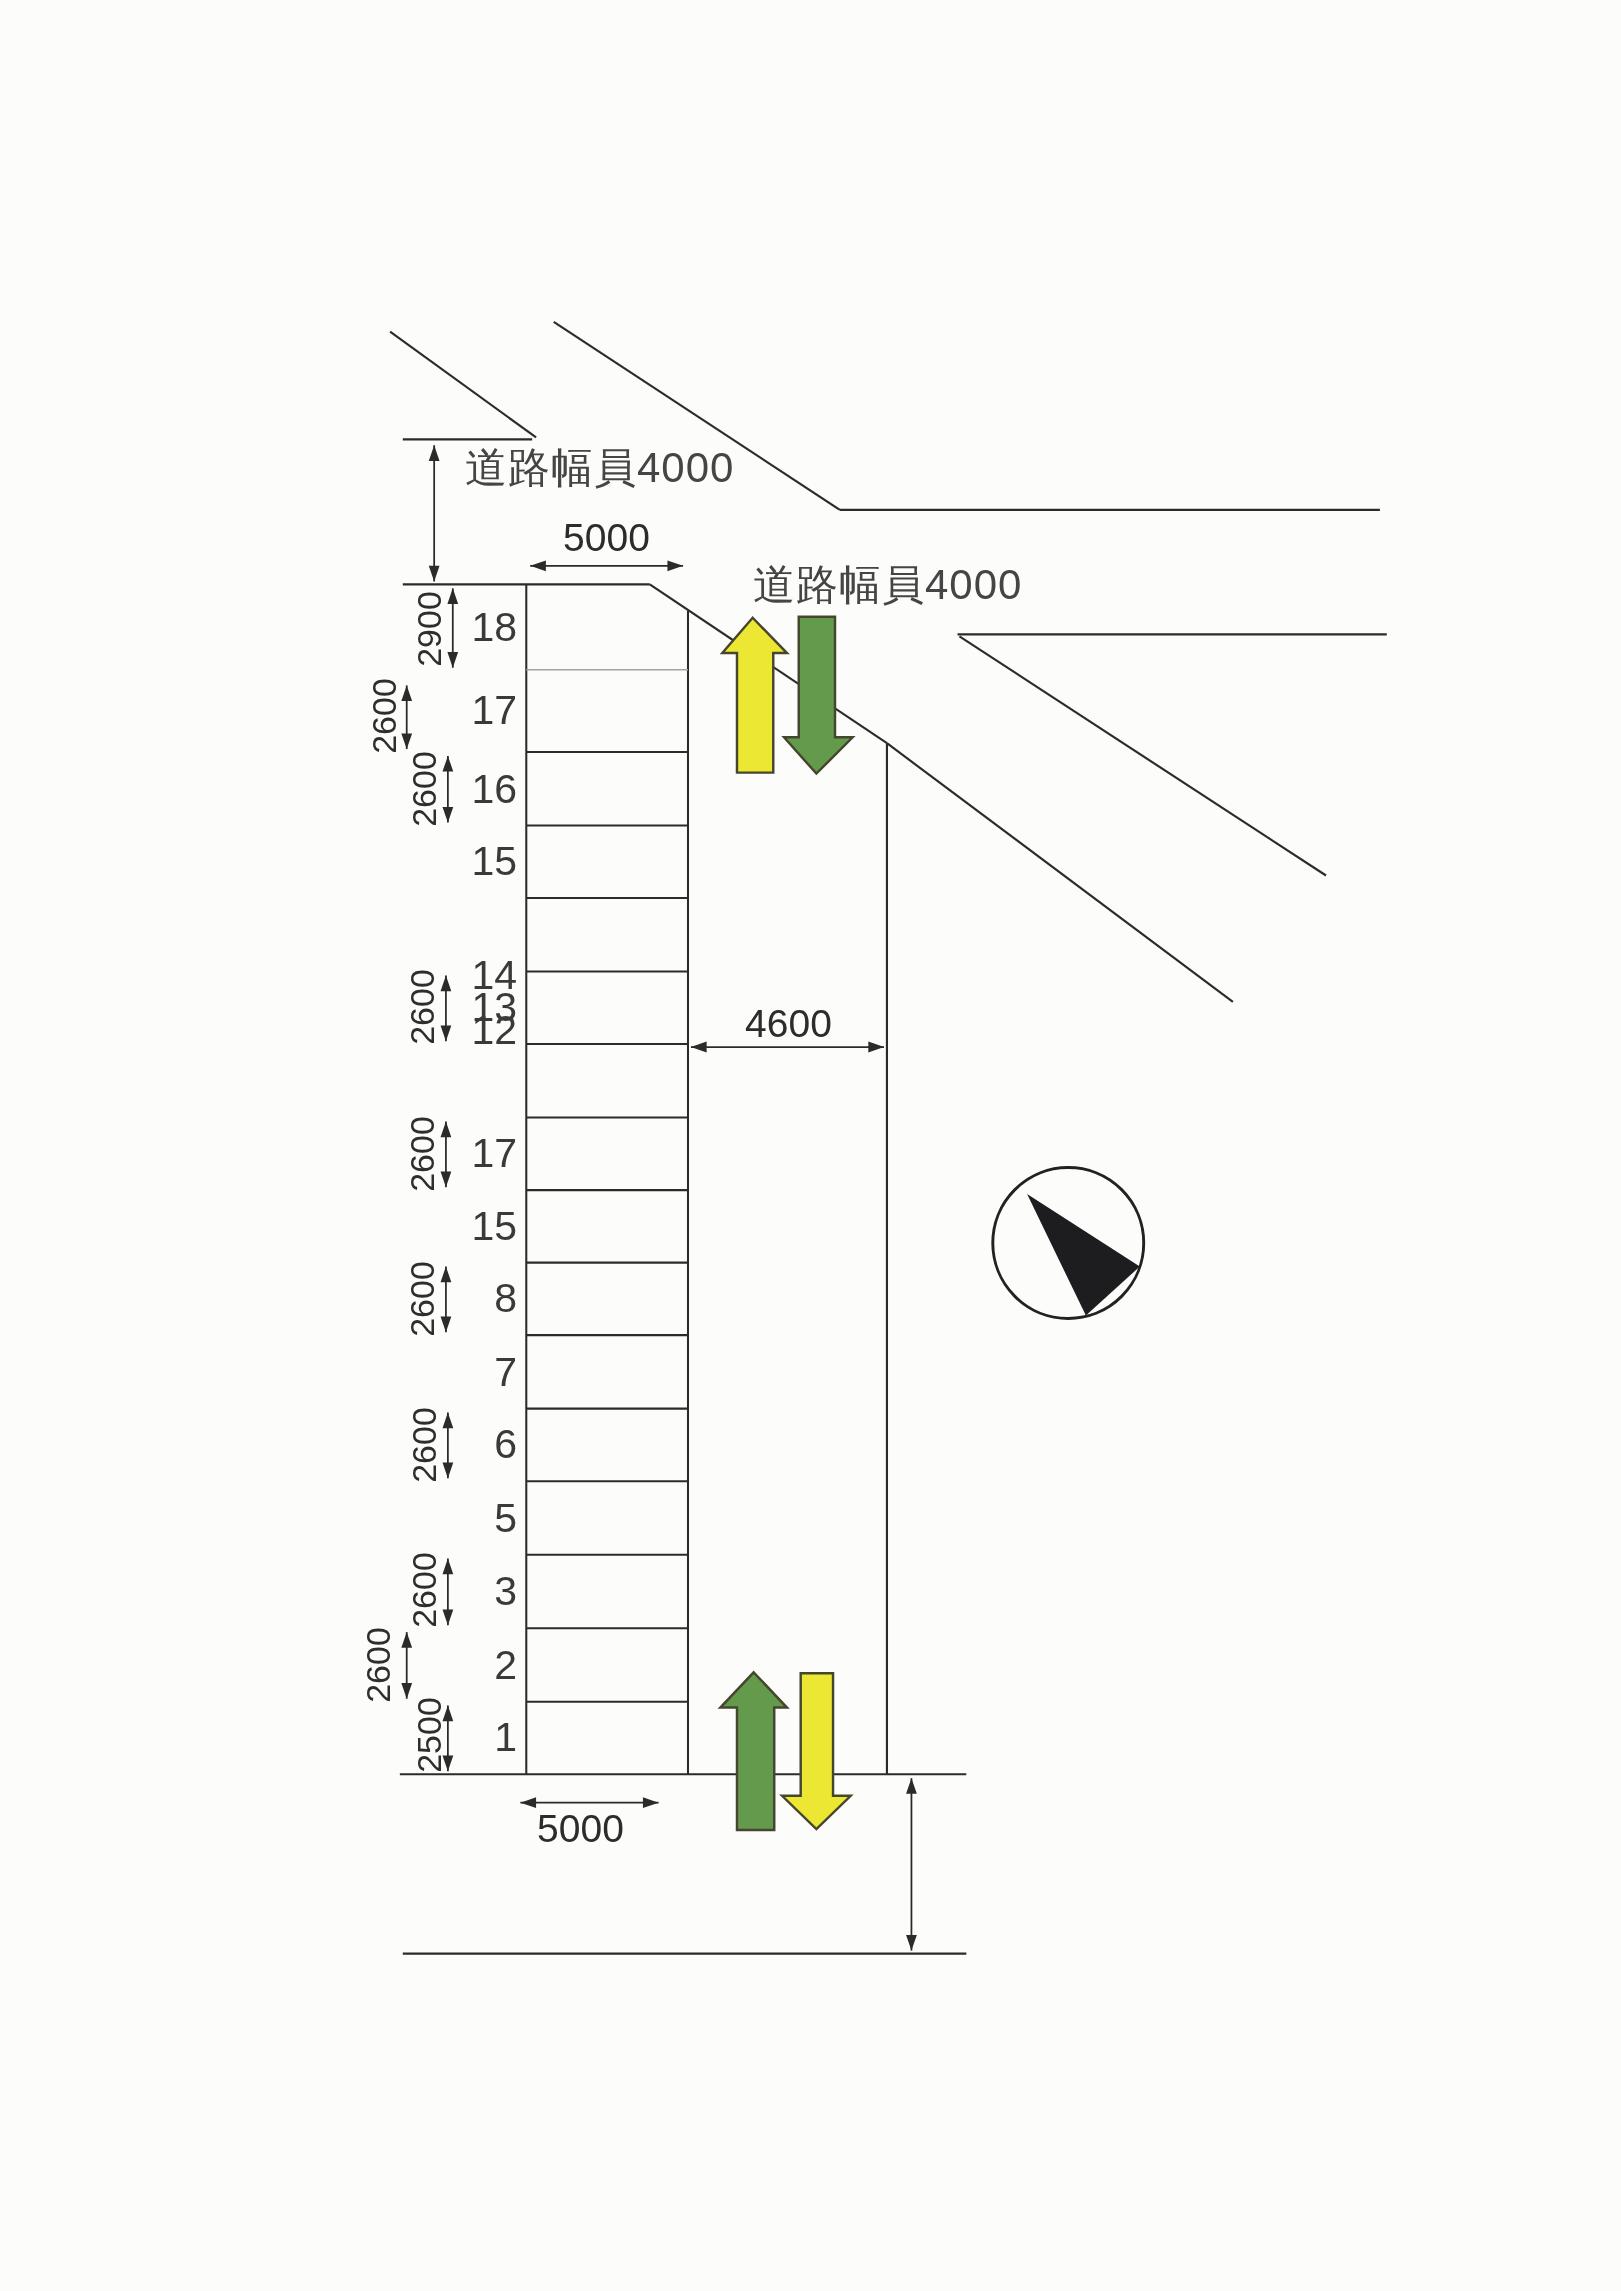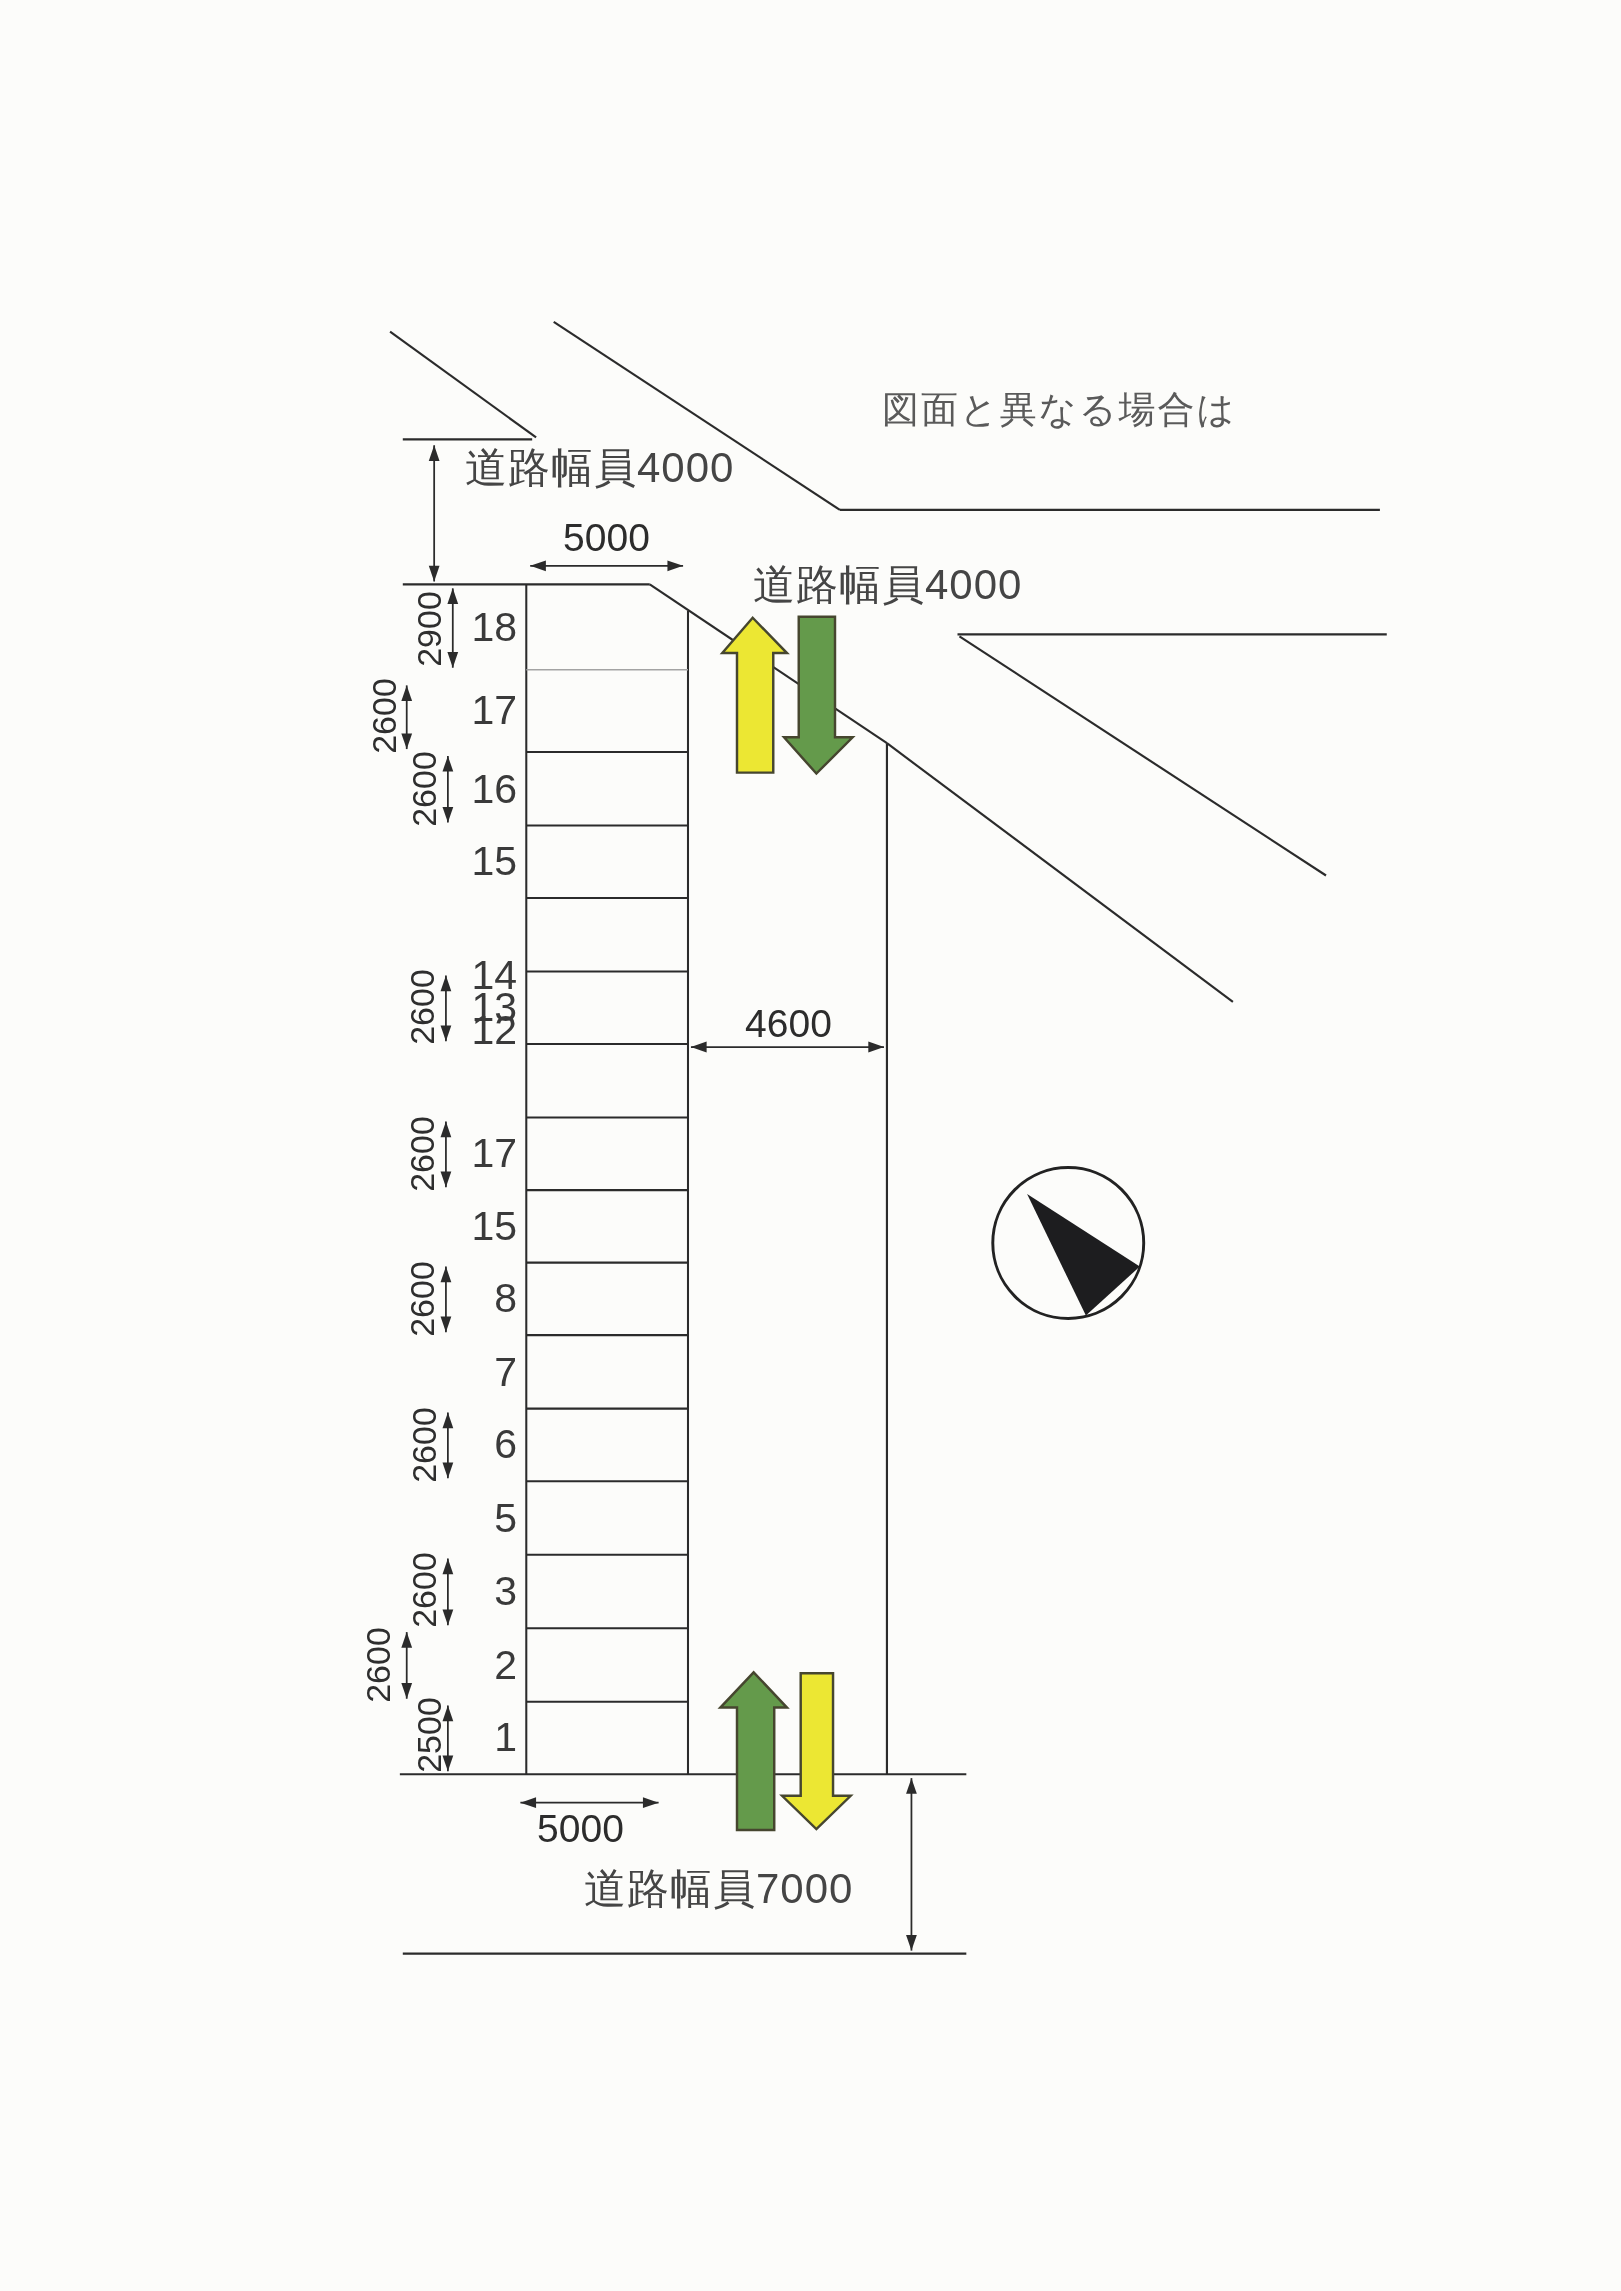--- a/index.html
+++ b/index.html
@@ -104,25 +104,23 @@
     <polygon class="arr" fill="#649a4b" points="815,629 852,629 852,752 870,752 833,789 800,752 815,752"></polygon>
     <polygon class="arr" fill="#649a4b" points="769,1706 803,1742 790,1742 790,1867 752,1867 752,1742 735,1742"></polygon>
     <polygon class="arr" fill="#ece733" points="817,1707 850,1707 850,1832 868,1832 833,1866 798,1832 817,1832"></polygon>
 
     <g>
       <circle cx="1090" cy="1268" r="77" fill="none" stroke="#222222" stroke-width="3"></circle>
       <polygon points="1048,1218 1163,1292 1108,1342" fill="#1d1d1f"></polygon>
     </g>
   </svg>
 
-  <div class="txt note-line" style="left:882px;top:385px;">図面と異なる場合は</div>
 
   <div class="txt road-label" style="left:465px;top:440px;">道路幅員4000</div>
   <div class="txt road-label" style="left:753px;top:557px;">道路幅員4000</div>
-  <div class="txt road-label" style="left:584px;top:1861px;">道路幅員7000</div>
 
   <div class="txt dim-num" style="left:533px;top:516px;">5000</div>
   <div class="txt dim-num" style="left:715px;top:1002px;">4600</div>
   <div class="txt dim-num" style="left:507px;top:1807px;">5000</div>
 
   <div class="stall-num" style="top:602px;">18</div>
   <div class="stall-num" style="top:685px;">17</div>
   <div class="stall-num" style="top:764px;">16</div>
   <div class="stall-num" style="top:836px;">15</div>
   <div class="stall-num" style="top:910px;margin-top:40px;">14</div>

